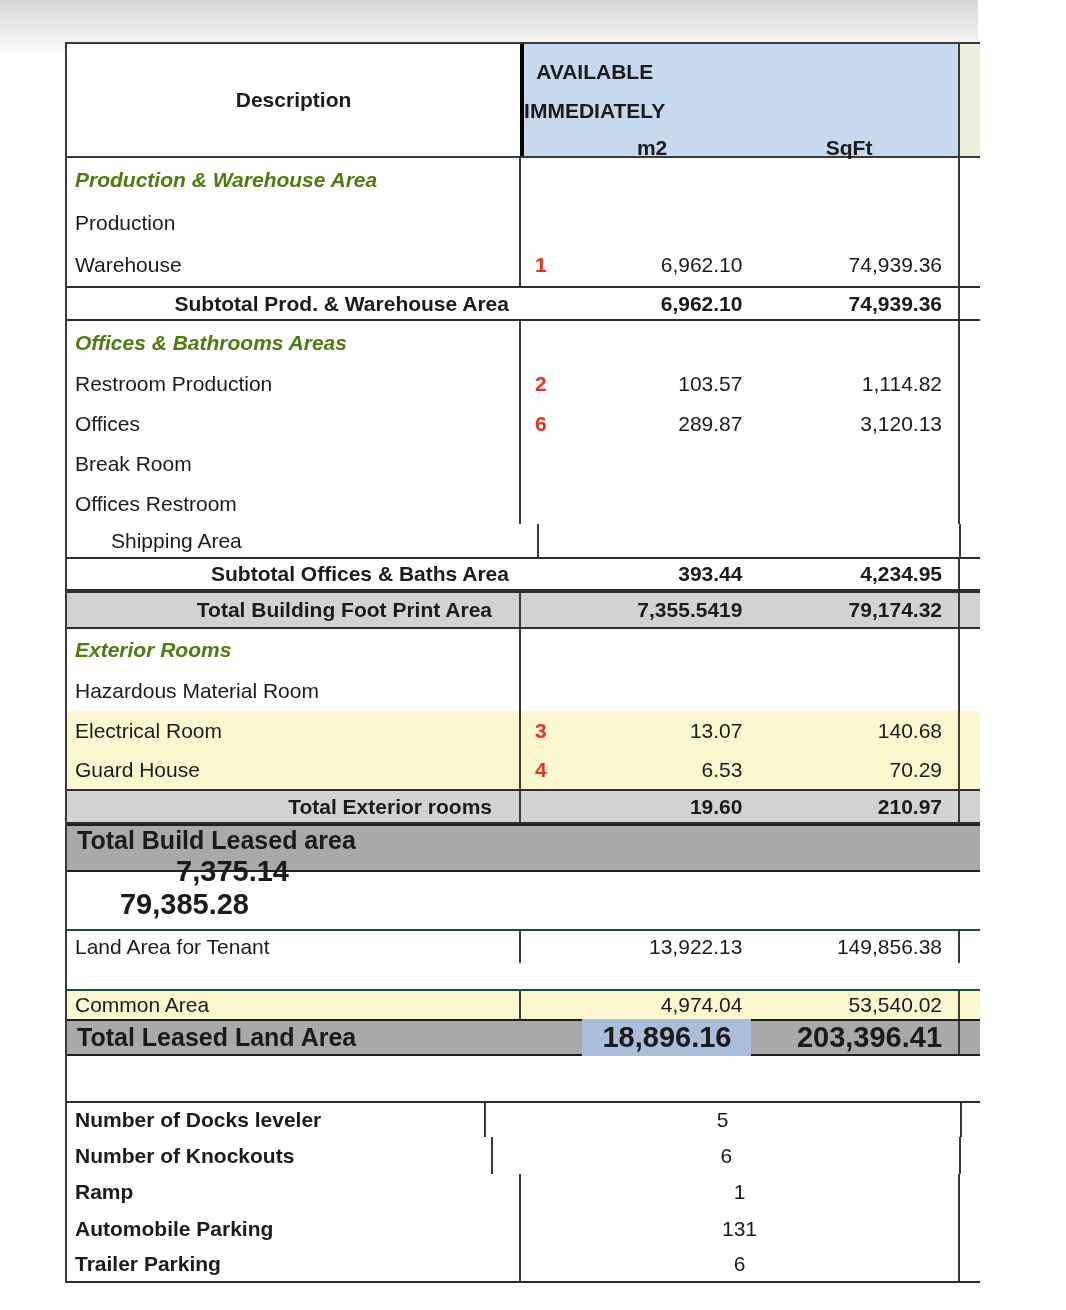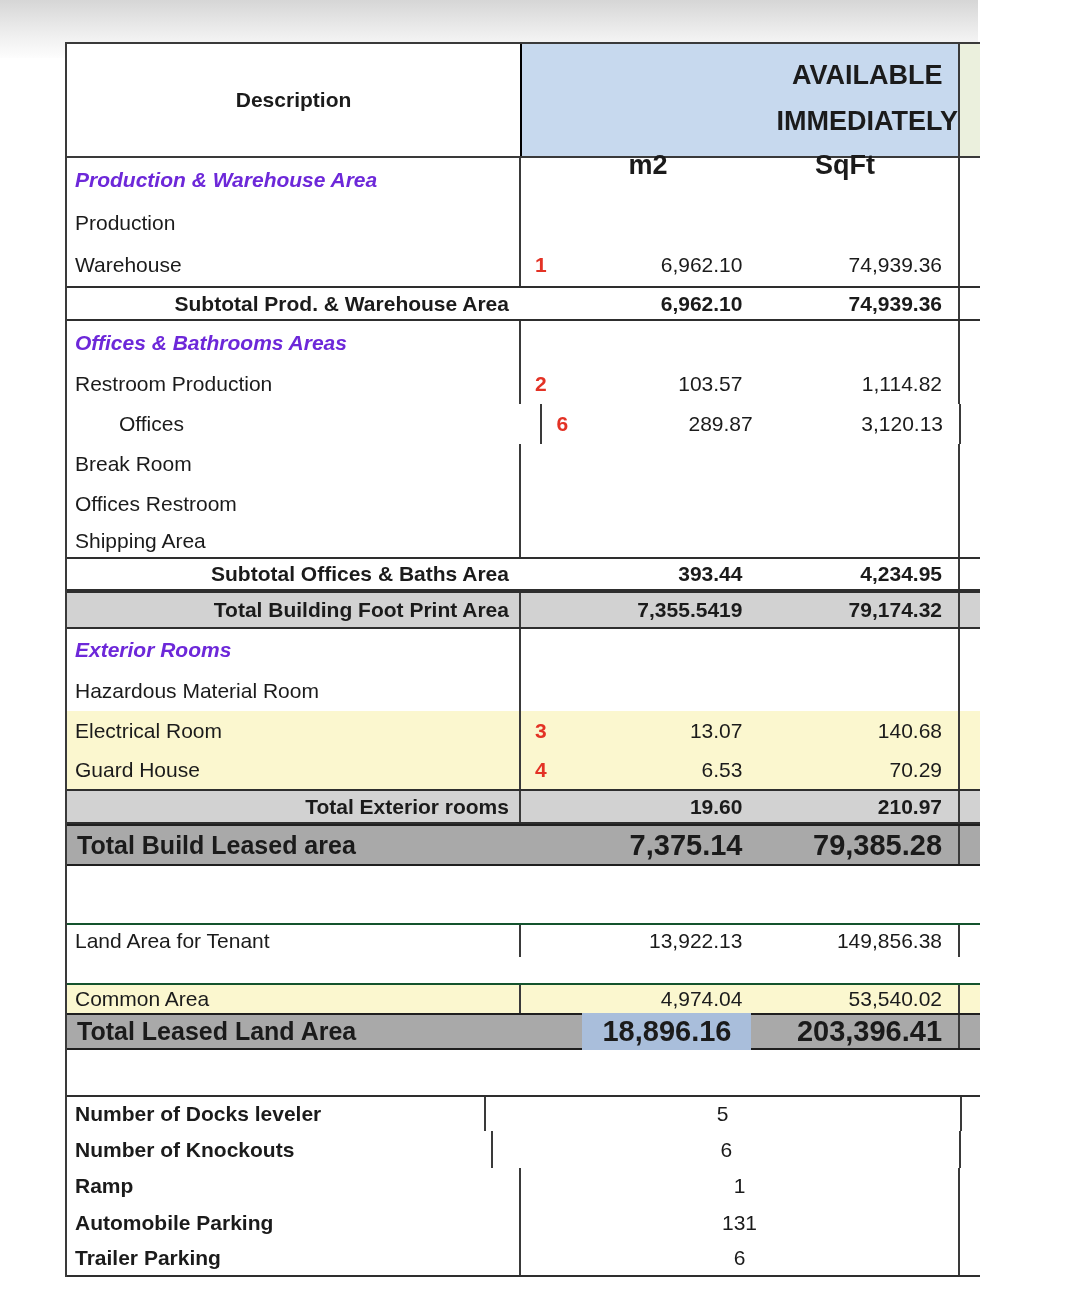--- a/index.html
+++ b/index.html
@@ -26,37 +26,37 @@
   .sqft  { width: 198px; justify-content: flex-end; padding-right: 16px; }
   .fval  { width: 438px; justify-content: center; }
   .sliver { width: 22px; border-left: 2px solid #3a3a3a; background: inherit; }
   .gap { background: transparent; }
 
   
   .header { border-top: 2px solid #3a3a3a; border-bottom: 2px solid #3a3a3a; background: #fff; }
   .hdr-desc { width: 455px; justify-content: center; font-weight: bold; border-right: none; padding-left: 0; }
   .hdr-mid {
     width: 438px; background: var(--header-blue, #c7d9ee);
-    border-left: 2px solid #000000;
-    display: flex; flex-direction: column; align-items: flex-end;
-    font-weight: bold; font-size: 27px;
+    border-left: 4px solid #000000;
+    display: flex; flex-direction: column; align-items: flex-start;
+    font-weight: bold; font-size: 21px;
   }
   .hdr-title { display: flex; flex-direction: column; align-items: center; gap: 15px; margin-top: 16px; }
   .hdr-units { display: flex; margin-top: 13px; }
   .u-m2  { width: 240px; text-align: center; padding-left: 16px; }
   .u-sqft{ width: 198px; text-align: center; transform: translateX(-14px); }
   .header .sliver { background: var(--next-col-green, #ebf0dd); }
 
   
-  .section .lbl { font-style: italic; font-weight: bold; color: #6d28d9; }
+  .section .lbl { font-style: italic; font-weight: bold; color: #4d7c0f; }
   .subtotal { border-top: 2px solid #2e2e2e; border-bottom: 2px solid #2e2e2e; }
   .subtotal .desc { justify-content: flex-end; padding-right: 12px; border-right: none; }
   .subtotal .lbl, .subtotal .num { font-weight: bold; }
   .total-light { background: var(--total-light-gray, #d2d2d2); border-top: 2px solid #2e2e2e; border-bottom: 2px solid #2e2e2e; }
-  .total-light .desc { justify-content: flex-end; padding-right: 10px; }
+  .total-light .desc { justify-content: flex-end; padding-right: 27px; }
   .total-light .lbl, .total-light .num { font-weight: bold; }
   .total-dark { background: var(--total-dark-gray, #a9a9a9); border-top: 2px solid #1f1f1f; border-bottom: 2px solid #1f1f1f; }
   .total-dark .desc { border-right: none; padding-left: 10px; }
   .total-dark .lbl { font-weight: bold; font-size: 25px; }
   .total-dark .num { font-weight: bold; font-size: 29px; }
   .bg-yellow { background: var(--highlight-yellow, #fbf7cf); }
   .bt { border-top: 2px solid #14532d; margin-top: 26px; }
   .facility .lbl { font-weight: bold; }
   .f-first { border-top: 2px solid #2e2e2e; }
   .f-last { border-bottom: 2px solid #2e2e2e; }
@@ -146,21 +146,21 @@
           </div>
           <div class="cell mid">
             <span class="ref">2</span>
             <span class="num">103.57</span>
           </div>
           <div class="cell sqft">
             <span class="num">1,114.82</span>
           </div>
           <div class="sliver"></div>
         </div>
-        <div class="row item" style="height: 40px; padding-left: 44px;">
+        <div class="row item" style="height: 40px;">
           <div class="cell desc">
             <span class="lbl">Offices</span>
           </div>
           <div class="cell mid">
             <span class="ref">6</span>
             <span class="num">289.87</span>
           </div>
           <div class="cell sqft">
             <span class="num">3,120.13</span>
           </div>
@@ -175,21 +175,21 @@
           <div class="sliver"></div>
         </div>
         <div class="row item" style="height: 40px;">
           <div class="cell desc">
             <span class="lbl">Offices Restroom</span>
           </div>
           <div class="cell mid"></div>
           <div class="cell sqft"></div>
           <div class="sliver"></div>
         </div>
-        <div class="row item" style="height: 33px;">
+        <div class="row item" style="height: 33px; margin-left: 36px;">
           <div class="cell desc">
             <span class="lbl">Shipping Area</span>
           </div>
           <div class="cell mid"></div>
           <div class="cell sqft"></div>
           <div class="sliver"></div>
         </div>
         <div class="row subtotal" style="height: 34px;">
           <div class="cell desc">
             <span class="lbl">Subtotal Offices &amp; Baths Area</span>
@@ -261,21 +261,21 @@
             <span class="lbl">Total Exterior rooms</span>
           </div>
           <div class="cell mid">
             <span class="num">19.60</span>
           </div>
           <div class="cell sqft">
             <span class="num">210.97</span>
           </div>
           <div class="sliver"></div>
         </div>
-        <div class="row total-dark" style="height: 42px;">
+        <div class="row total-dark" style="height: 48px; flex-direction: column;">
           <div class="cell desc">
             <span class="lbl">Total Build Leased area</span>
           </div>
           <div class="cell mid">
             <span class="num">7,375.14</span>
           </div>
           <div class="cell sqft">
             <span class="num">79,385.28</span>
           </div>
           <div class="sliver"></div>

